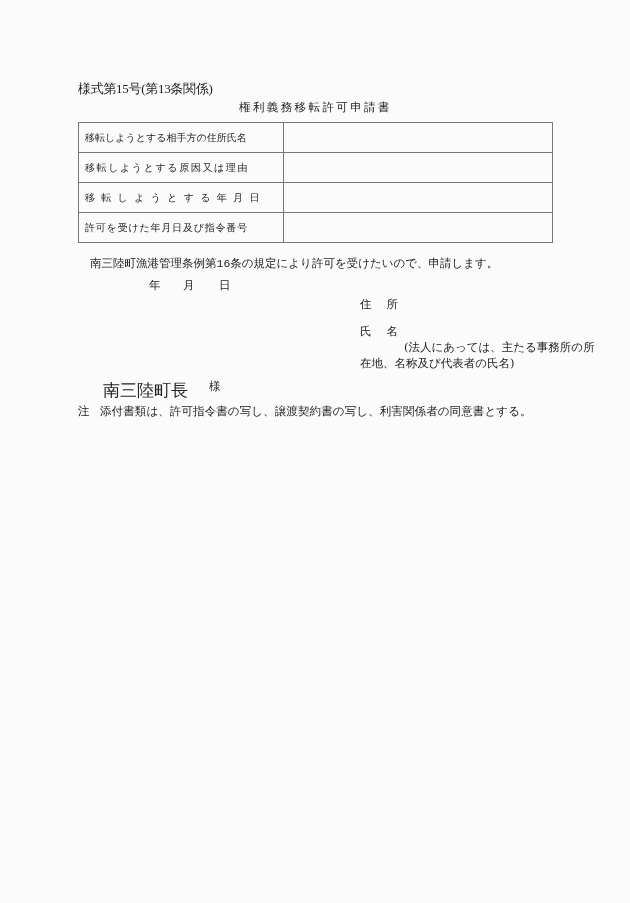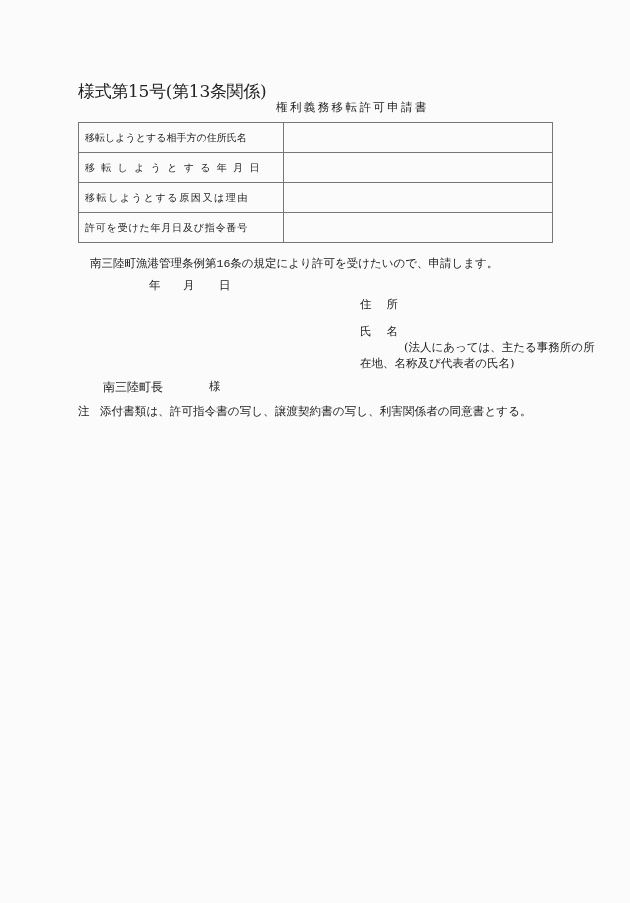--- a/index.html
+++ b/index.html
@@ -17,28 +17,28 @@
     }
     .page {
       position: absolute;
       left: 0; top: 0;
       width: 630px; height: 903px;
       background: #fbfbfb;
     }
     .abs { position: absolute; white-space: nowrap; }
     .form-number {
       left: 78px; top: 80px;
-      font-size: 17px;
+      font-size: 13px;
       letter-spacing: -0.3px;
+      font-family: Liberation Serif, serif;
     }
     .doc-title {
       left: 239px; top: 100px;
       font-size: 11.5px;
       letter-spacing: 2.4px;
-      margin-left: 37px;
     }
     .form-table {
       position: absolute;
       left: 78px; top: 122px;
       width: 475px;
       border-collapse: collapse;
       table-layout: fixed;
     }
     .form-table td {
       border: 1px solid #777;
@@ -67,21 +67,21 @@
     .date-line { top: 278px; font-size: 11.5px; }
     .date-year { left: 149px; }
     .date-month { left: 183px; }
     .date-day { left: 219px; }
     .applicant { left: 360px; font-size: 11.5px; }
     .app-address { top: 297px; text-align: right; }
     .app-name { top: 324px; }
     .app-note1 { top: 340px; margin-left: 44px; }
     .app-note2 { top: 356px; }
     .wide-gap { display: inline-block; width: 15px; }
-    .recipient { left: 103px; top: 379px; font-size: 12px; }
+    .recipient { left: 103px; top: 379px; font-size: 17px; }
     .honorific { left: 209px; top: 379px; font-size: 11.5px; }
     .note-label { left: 78px; top: 404px; font-size: 11.5px; }
     .note-text { left: 100px; top: 404px; font-size: 11.5px; letter-spacing: 0.1px; text-align: right; }
     .input-cell { width: 100%; height: 100%; display: block; }
   </style>
 </head>
 <body>
 
 <div class="page">
 
@@ -91,27 +91,27 @@
 
   <table class="form-table">
     <tbody>
         <tr>
       <td class="label tight">移転しようとする相手方の住所氏名</td>
       <td class="value">
             <span class="input-cell"></span>
           </td>
     </tr>
     <tr>
-      <td class="label spaced">移転しようとする年月日</td>
+      <td class="label mid">移転しようとする原因又は理由</td>
       <td class="value">
             <span class="input-cell"></span>
           </td>
     </tr>
     <tr>
-      <td class="label mid">移転しようとする原因又は理由</td>
+      <td class="label spaced">移転しようとする年月日</td>
       <td class="value">
             <span class="input-cell"></span>
           </td>
     </tr>
     <tr>
       <td class="label mid2">許可を受けた年月日及び指令番号</td>
       <td class="value">
             <span class="input-cell"></span>
           </td>
     </tr>

